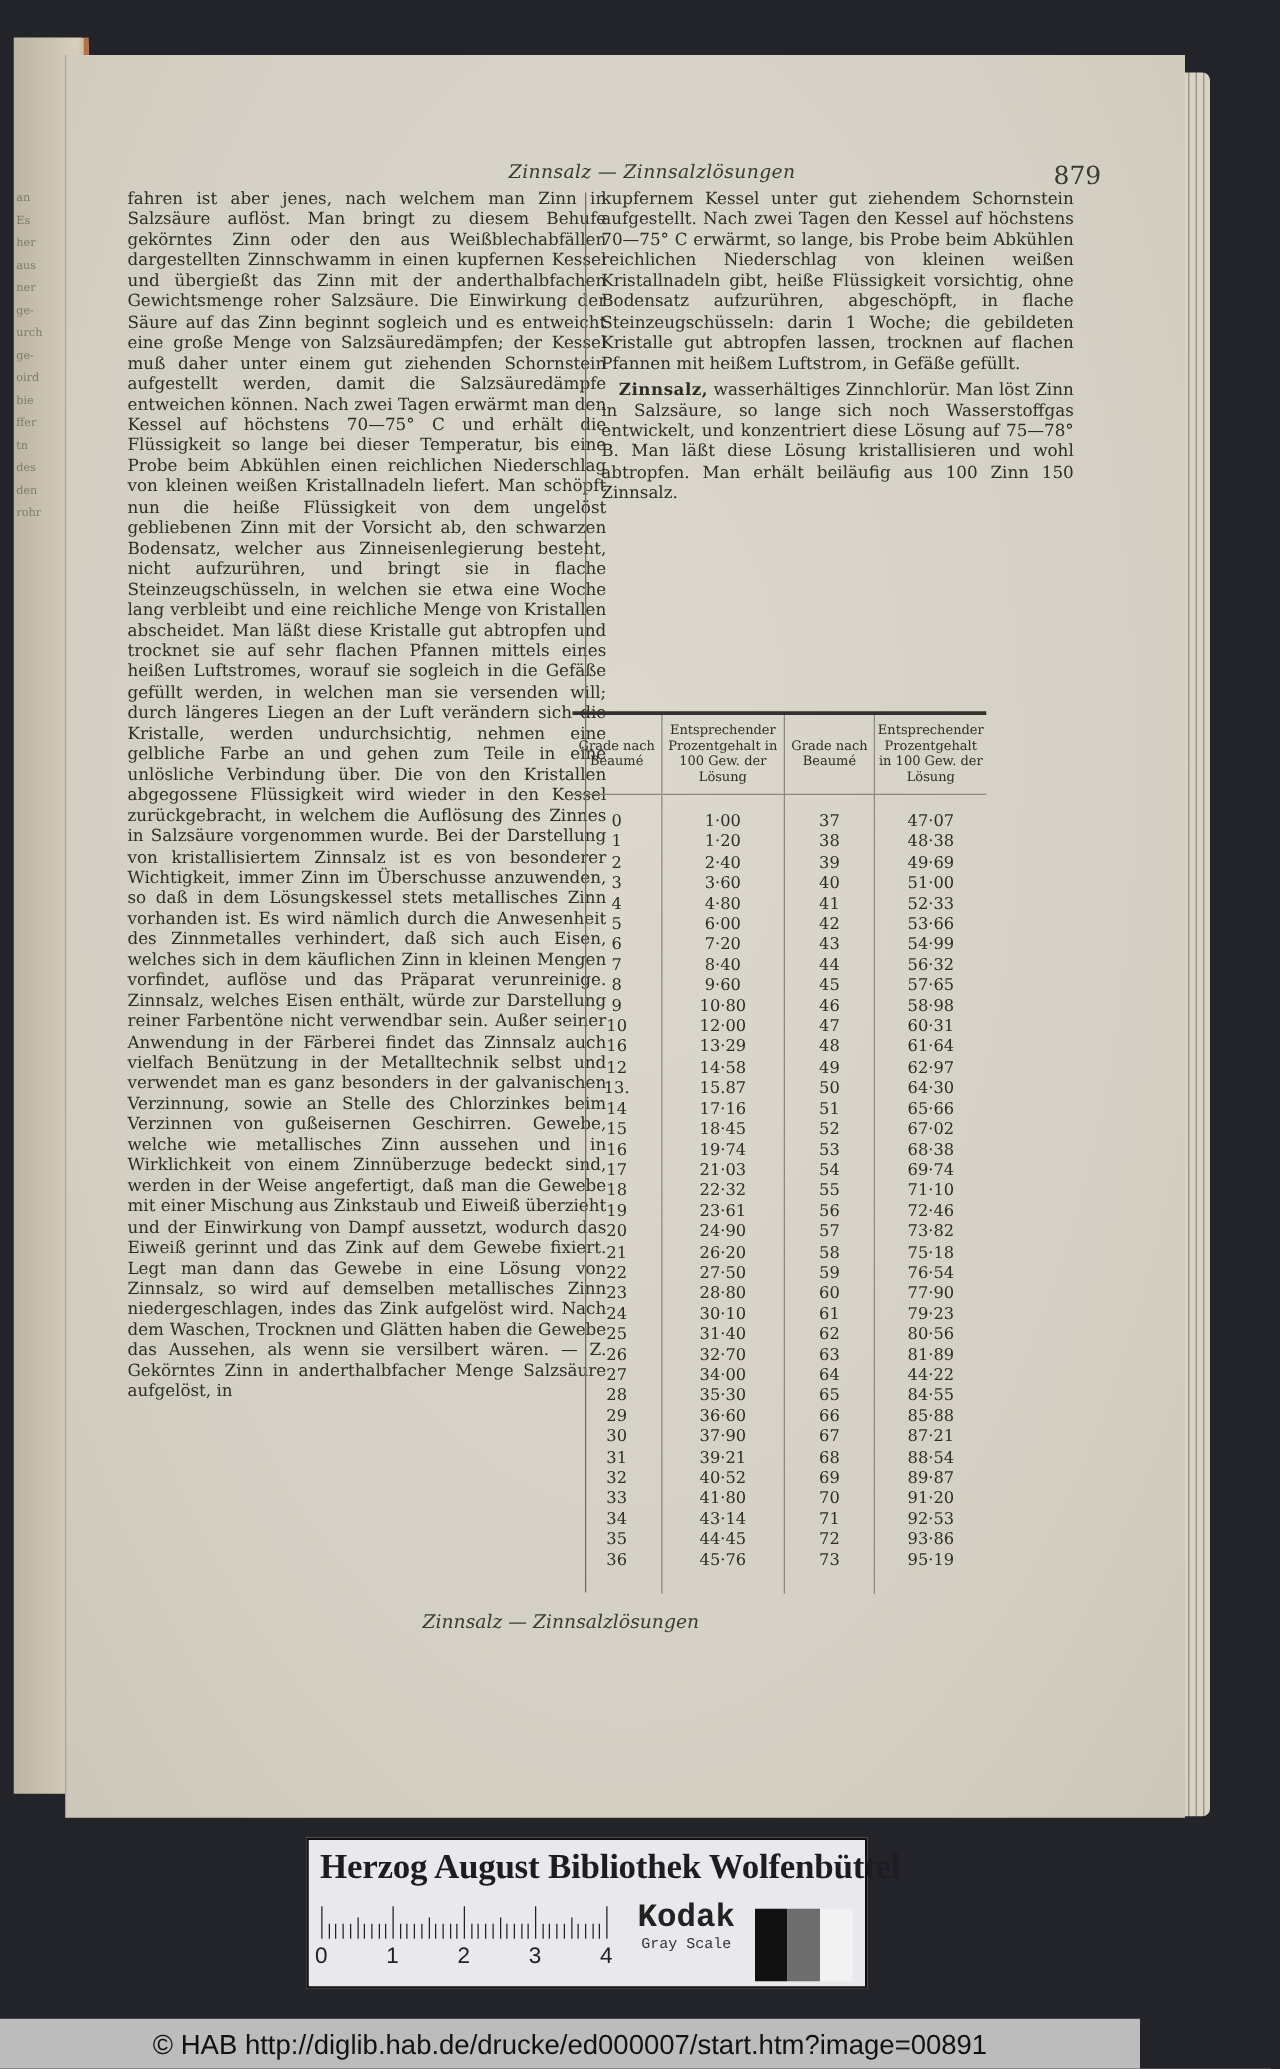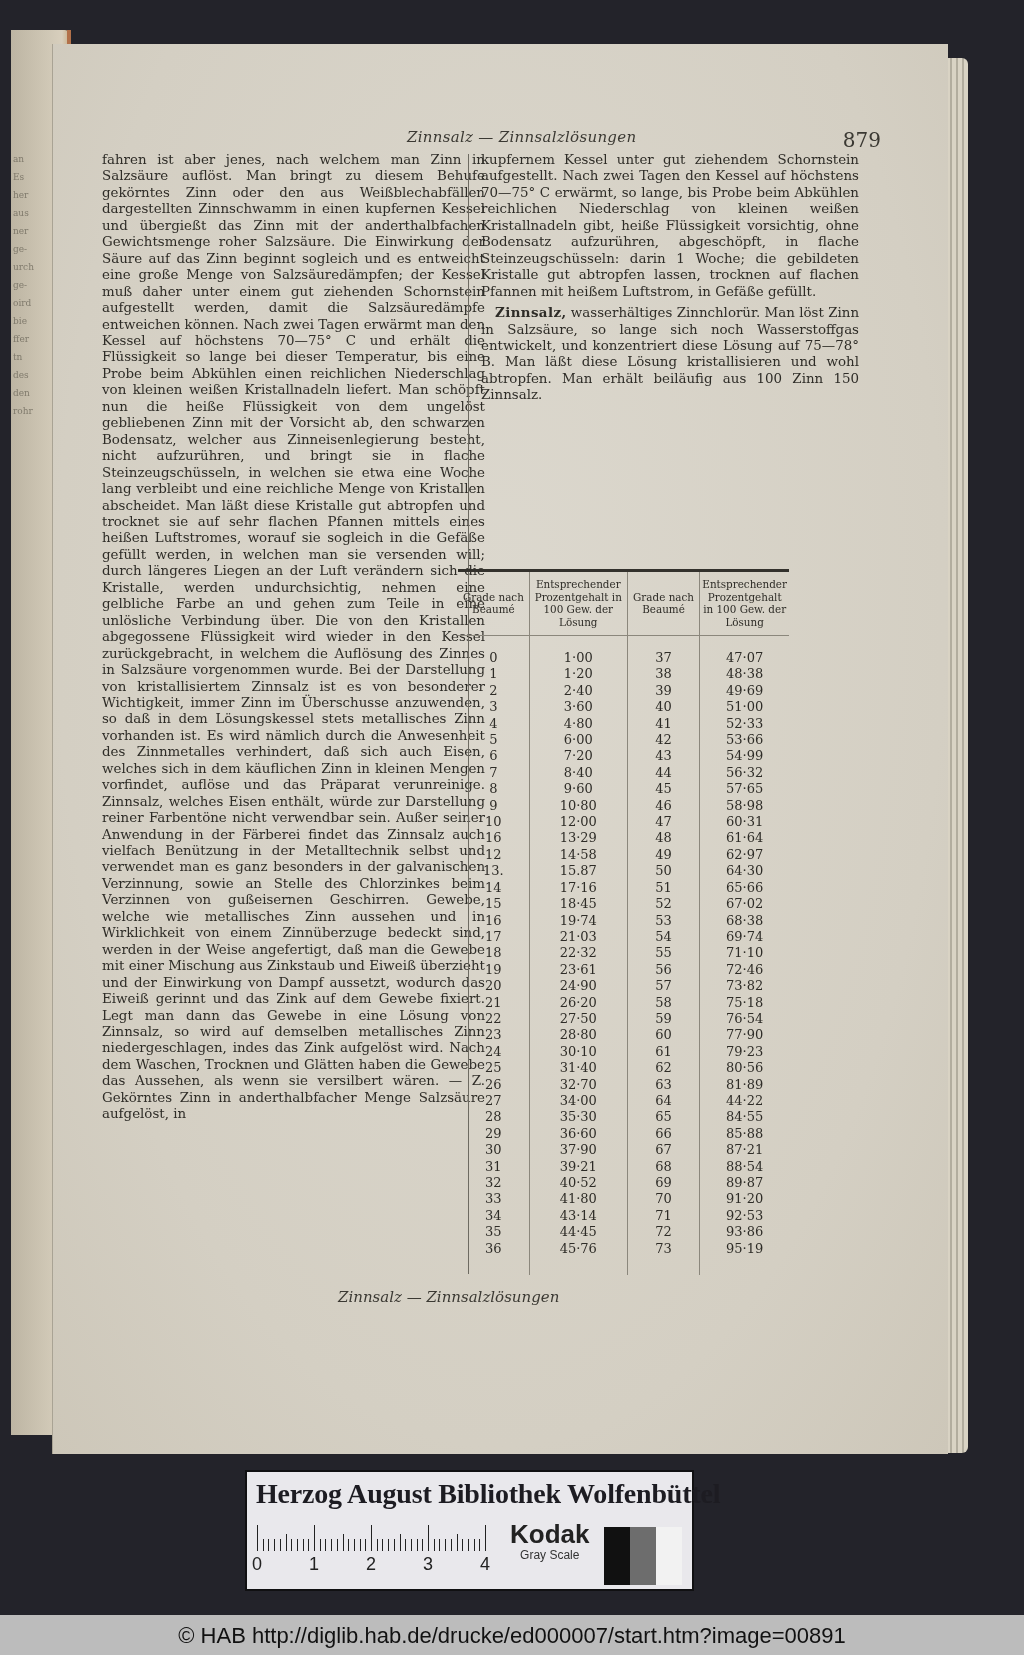--- a/index.html
+++ b/index.html
@@ -76,28 +76,28 @@
     position:absolute; left:245px; top:1470px; width:445px; height:117px;
     background:#e9e8ec; border:2px solid #101012;
   }
   .card .inst {
     position:absolute; left:9px; top:6px; font-family:"Liberation Serif", serif;
     font-weight:bold; font-size:28px; color:#1d1c22; letter-spacing:-.2px; white-space:nowrap;
   }
   .ruler { position:absolute; left:10px; top:53px; width:230px; height:40px; }
   .tick { position:absolute; bottom:14px; width:1px; background:#222; }
   .ruler-label { position:absolute; bottom:-10px; font-family:"Liberation Sans", sans-serif; font-size:18px; color:#222; transform:translateX(-50%); }
-  .kodak { position:absolute; left:263px; top:48px; font-family:Liberation Sans, sans-serif; }
+  .kodak { position:absolute; left:263px; top:48px; font-family:Liberation Mono, monospace; }
   .kodak .brand { font-weight:bold; font-size:26px; color:#222; line-height:28px; }
   .kodak .sub { font-size:12px; color:#333; text-align:center; }
   .gray-swatches { position:absolute; left:357px; top:55px; height:62px; display:flex; gap:0; }
   .gray-swatches div { width:26px; height:58px; }
 
   .footer-bar {
-    position:absolute; left:0; top:1615px; width:1024px; height:40px; background:#bcbcbc;
+    position:absolute; left:0; top:1615px; width:912px; height:40px; background:#bcbcbc;
   }
   .footer-bar span {
     position:absolute; left:0; width:100%; top:8px; text-align:center;
     font-family:"Liberation Sans", sans-serif; font-size:22px; color:#111;
   }
 </style>
 </head>
 <body>
 
 <div class="left-page">

